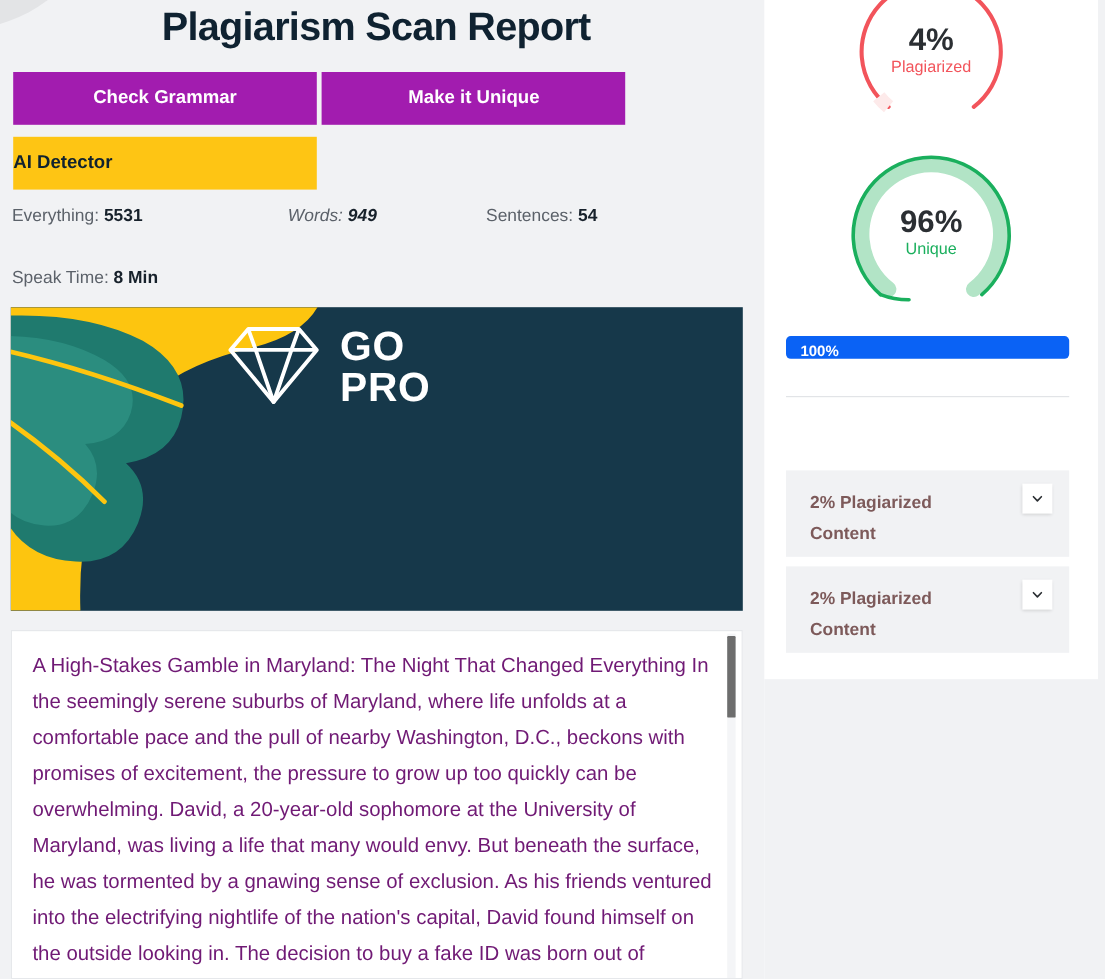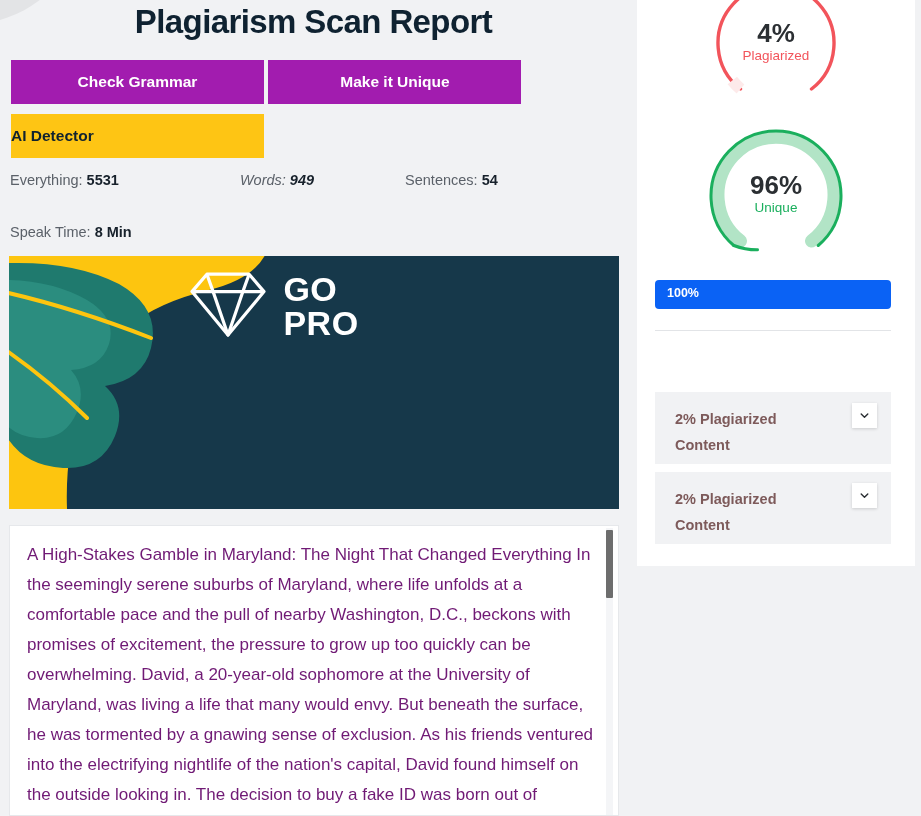--- a/index.html
+++ b/index.html
@@ -139,21 +139,21 @@
   .gauge-txt {
     position: absolute; left: 0; right: 0; top: 50%;
     transform: translateY(-52%);
     text-align: center;
   }
   .gauge-num { font-size: 26px; font-weight: bold; color: #2b2f33; line-height: 28px; }
   .gauge-lbl { font-size: 13.5px; font-weight: normal; line-height: 17px; }
 
   .progress {
     position: absolute; left: 18px; top: 280px;
-    width: 236px; height: 29px;
+    width: 236px; height: 19px;
     background: #0a62f5; border-radius: 4px;
     cursor: pointer;
   }
   .progress-label {
     position: absolute; left: 12px; top: 0; line-height: 27px;
     color: #ffffff; font-size: 12.5px; font-weight: bold;
   }
   .side-divider {
     position: absolute; left: 18px; top: 330px;
     width: 236px; height: 1px; background: #e2e4e7;

